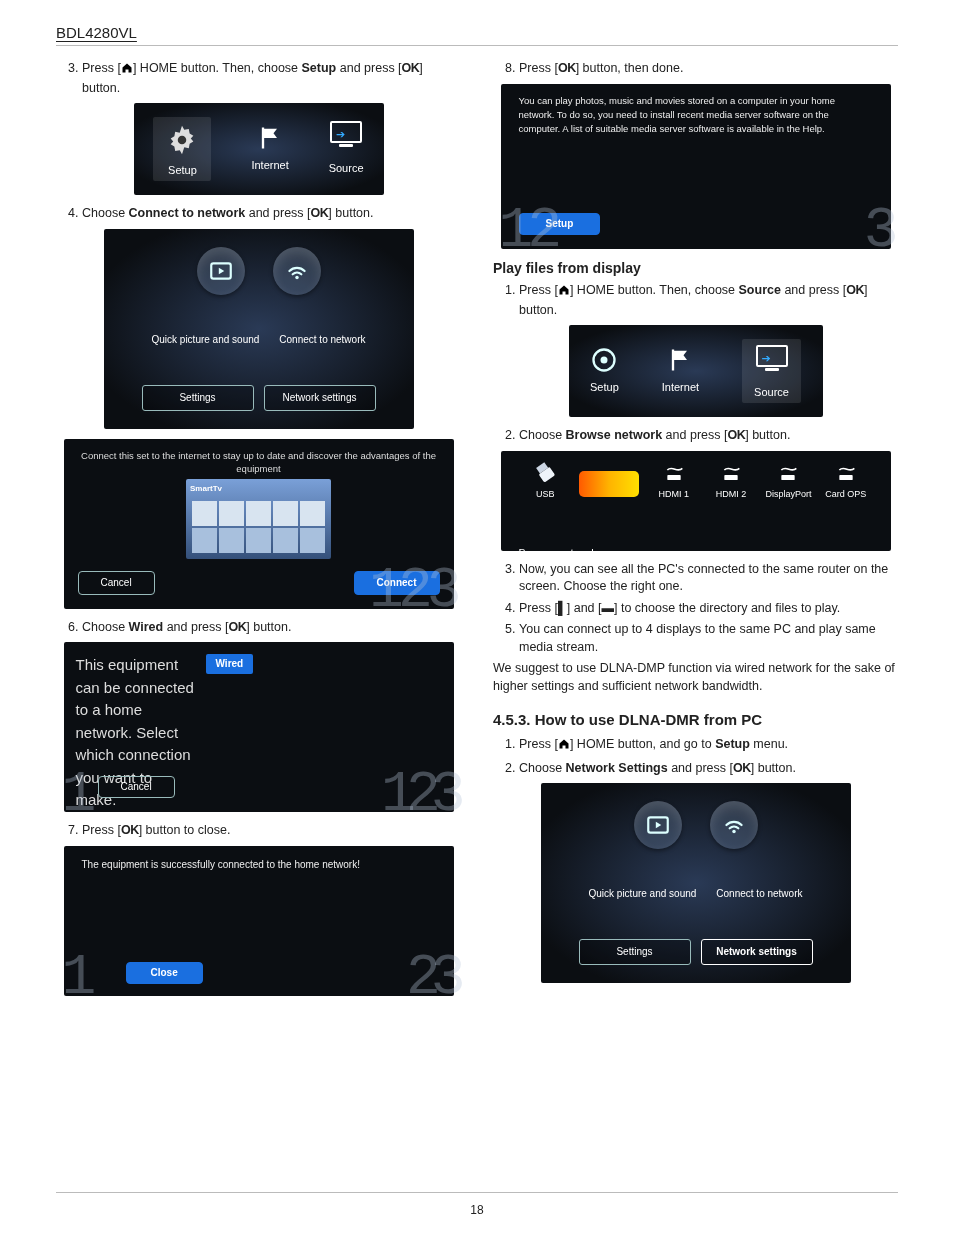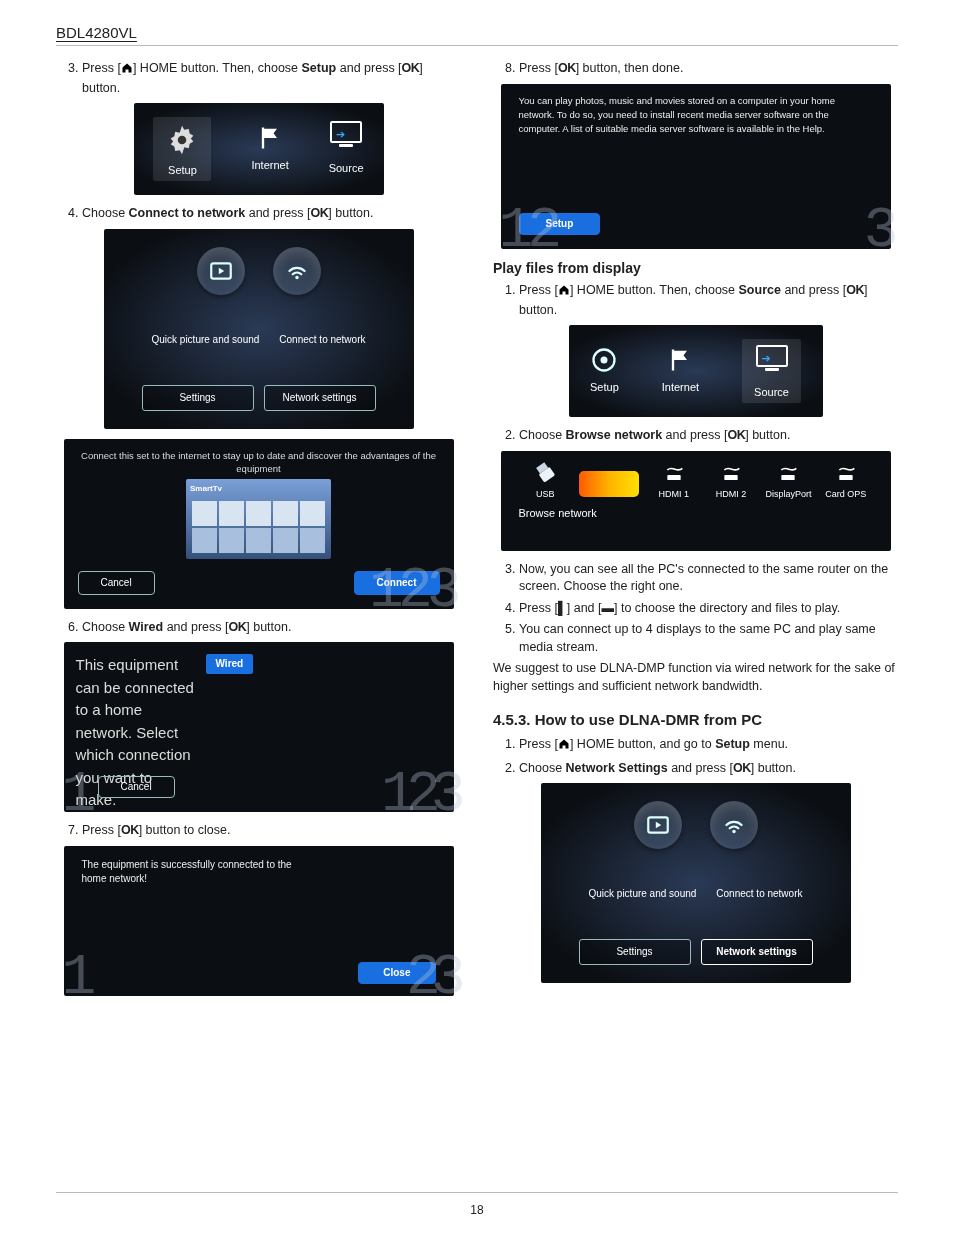--- a/index.html
+++ b/index.html
@@ -71,29 +71,29 @@
   .s-connect .preview{height:100px;margin:0 auto;width:145px;
     background:linear-gradient(#7aa0d8,#34507a);border-radius:2px;
     position:relative;overflow:hidden;}
   .s-connect .botrow{display:flex;justify-content:space-between;margin-top:12px;}
   .s-wired{width:390px;height:170px;padding:12px;display:flex;gap:10px;}
   .s-wired .side{width:120px;font-size:15px;color:#ddd;line-height:1.5;}
   .s-wired .opt{background:#1a6fe0;color:#fff;font-size:10px;font-weight:700;
     padding:3px 10px;border-radius:2px;align-self:flex-start;}
   .s-wired .cancel-wrap{position:absolute;left:34px;bottom:14px;}
   .s-close{width:390px;height:150px;padding:12px 18px;
-    display:flex;flex-direction:row;justify-content:flex-end;}
+    display:flex;flex-direction:column;justify-content:flex-end;}
   .s-close .msg{font-size:10px;color:#eee;}
   .s-close .bot{margin-top:auto;padding-left:44px;}
   .s-done{width:390px;height:165px;padding:10px 18px;
     display:flex;flex-direction:column;color:#eee;}
   .s-done .msg{font-size:9.5px;line-height:1.5;}
   .s-done .bot{margin-top:auto;margin-bottom:4px;}
   .s-sources{width:390px;height:100px;padding:8px 10px;display:flex;
-    flex-direction:column;}
+    flex-direction:column;gap:40px;}
   .s-sources .row{display:flex;justify-content:space-between;align-items:flex-end;
     padding:0 6px;}
   .s-sources .src{display:flex;flex-direction:column;align-items:center;
     font-size:9px;gap:3px;width:58px;}
   .s-sources .bn{background:linear-gradient(90deg,#ff5a00,#ffb300,#ffe000);
     width:60px;height:26px;border-radius:5px;}
   .s-sources .usb{width:20px;height:26px;transform:rotate(-35deg);}
   .s-sources .hdmi svg{width:26px;height:20px;}
   .s-sources .cap{font-size:11px;margin:6px 0 0 8px;}
   .s-setup2{width:254px;height:92px;padding:10px 0;display:flex;

